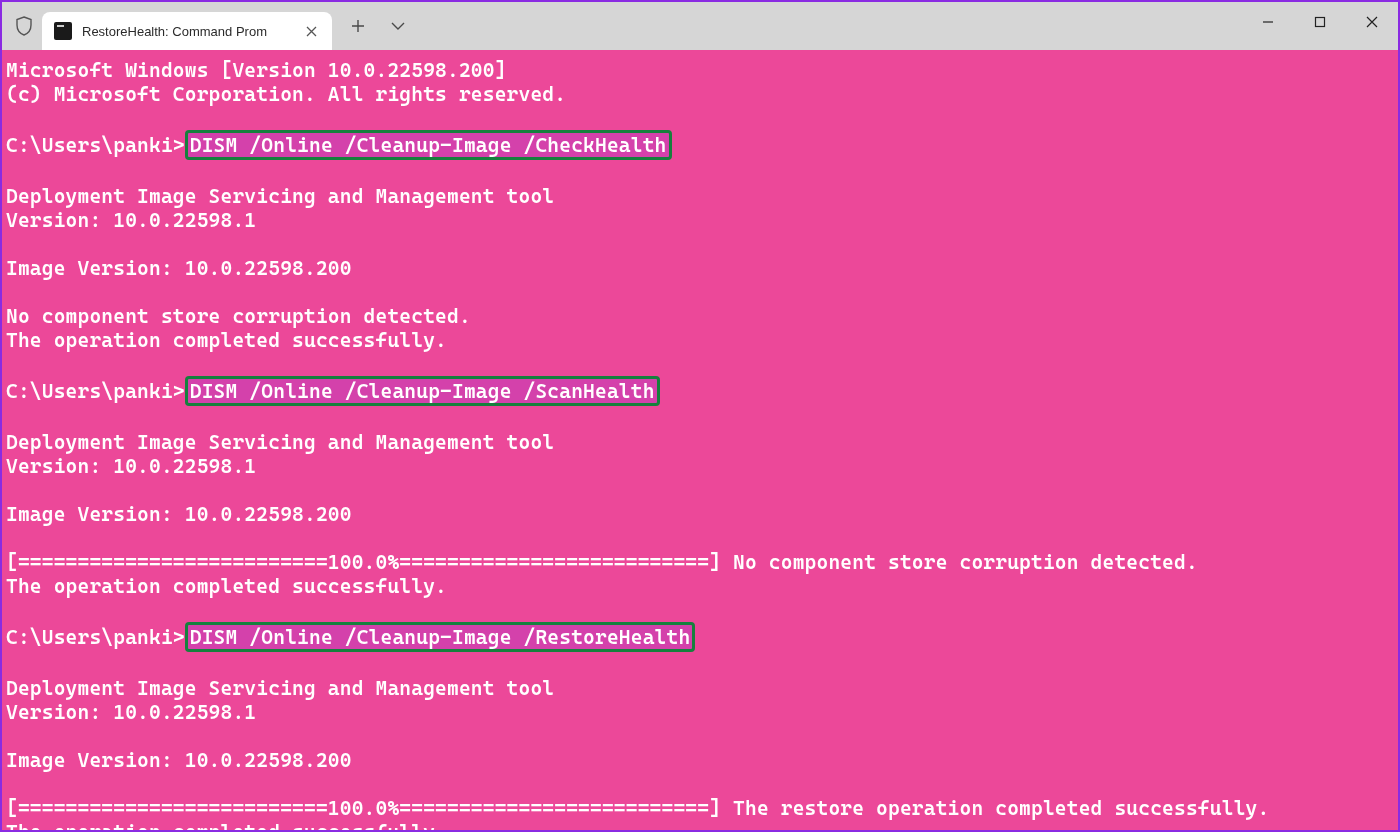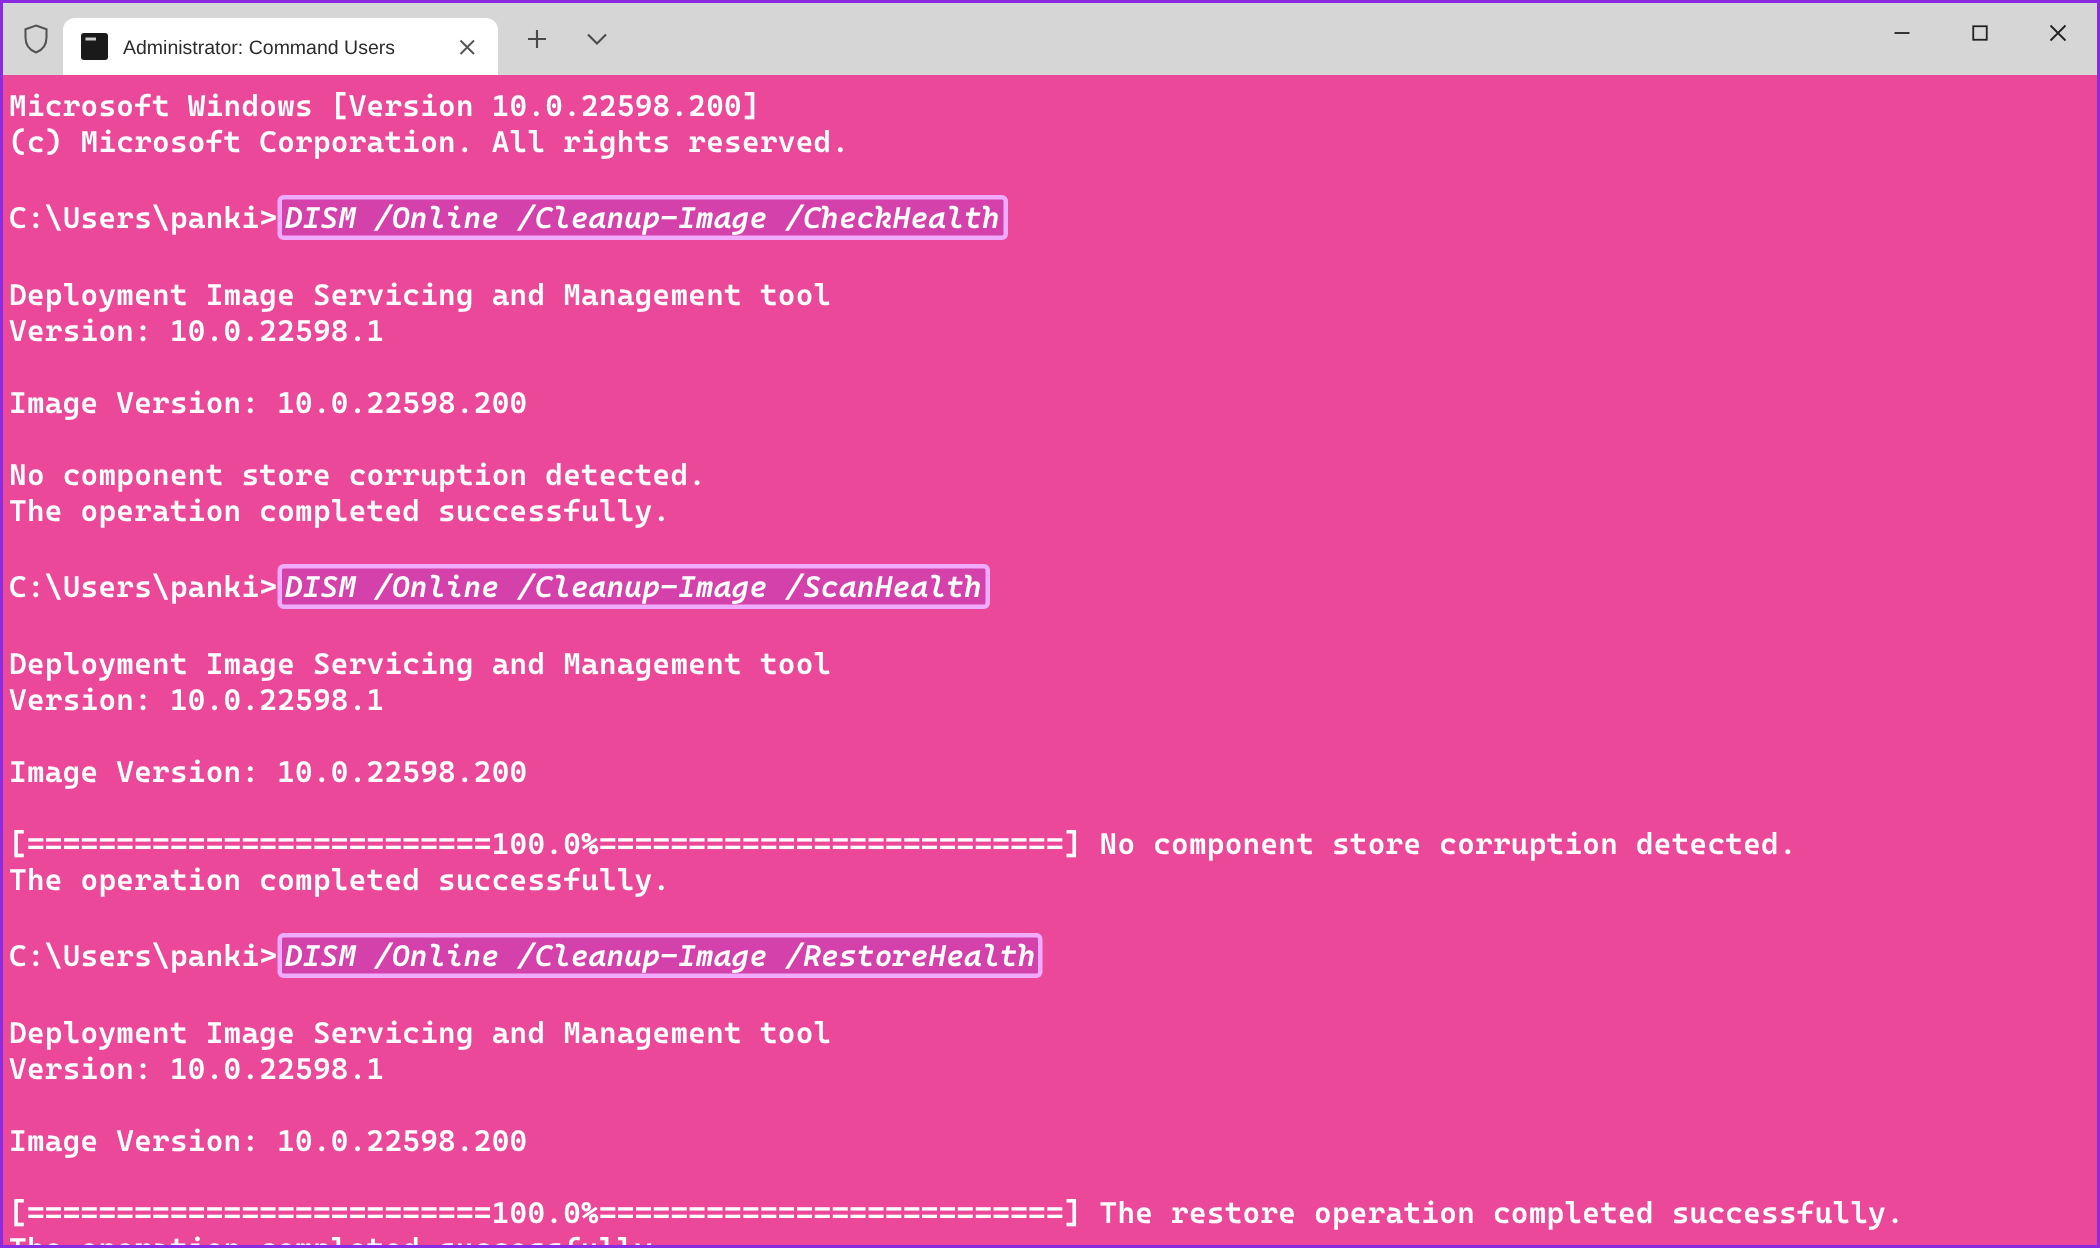--- a/index.html
+++ b/index.html
@@ -114,43 +114,42 @@
     white-space: pre;
     overflow: hidden;
     font-weight: 600;
     letter-spacing: 0.2px;
   }
   .term-line {
     display: block;
     min-height: 24px;
   }
   .highlight {
-    border: 3px solid #f0abfc;
+    border: 3px solid #15803d;
     background: rgba(138,43,226,0.25);
     border-radius: 4px;
     padding: 0 2px;
     display: inline-block;
-    font-style: italic;
   }
 </style>
 </head>
 <body>
 
 <div class="window">
 
   <div class="titlebar">
     <div class="titlebar-left">
       <div class="shield-icon">
         <svg width="18" height="20" viewBox="0 0 18 20">
           <path d="M9 1 L16 3.5 V9 C16 14 13 17.5 9 19 C5 17.5 2 14 2 9 V3.5 Z" fill="none" stroke="#555" stroke-width="1.4"></path>
         </svg>
       </div>
       <div class="tab">
         <div class="tab-favicon"></div>
-        <div class="tab-title">Administrator: Command Users</div>
+        <div class="tab-title">RestoreHealth: Command Prom</div>
         <div class="tab-close">
           <svg width="11" height="11" viewBox="0 0 11 11">
               <path d="M1 1 L10 10 M10 1 L1 10" stroke="#555" stroke-width="1.3"></path>
             </svg>
         </div>
       </div>
       <div class="tab-actions">
         <div class="tab-action-btn">
           <svg width="14" height="14" viewBox="0 0 14 14">
               <path d="M7 1 V13 M1 7 H13" stroke="#4a4a4a" stroke-width="1.4"></path>

